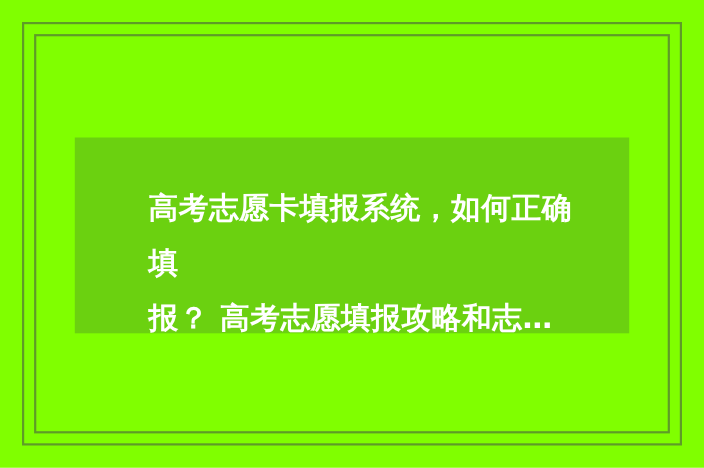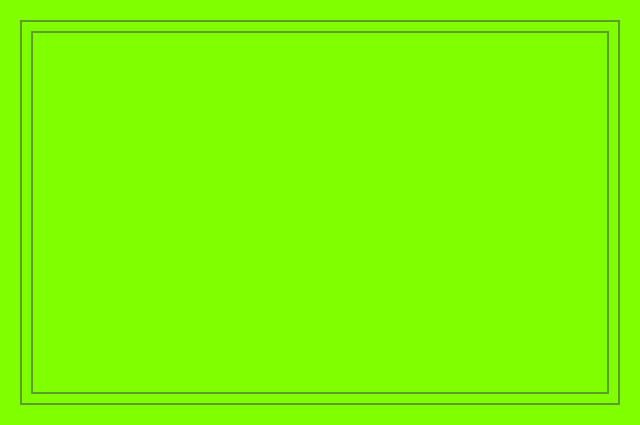--- a/index.html
+++ b/index.html
@@ -69,14 +69,18 @@
   }
 </style>
 </head>
 <body>
 
 <div id="canvas">
 
   <div id="outer-frame"></div>
   <div id="inner-frame"></div>
 
+  <div id="content-box">
+    <div id="headline">高考志愿卡填报系统，如何正确填
+报？ 高考志愿填报攻略和志…</div>
+  </div>
 
 </div>
 
 </body></html>

